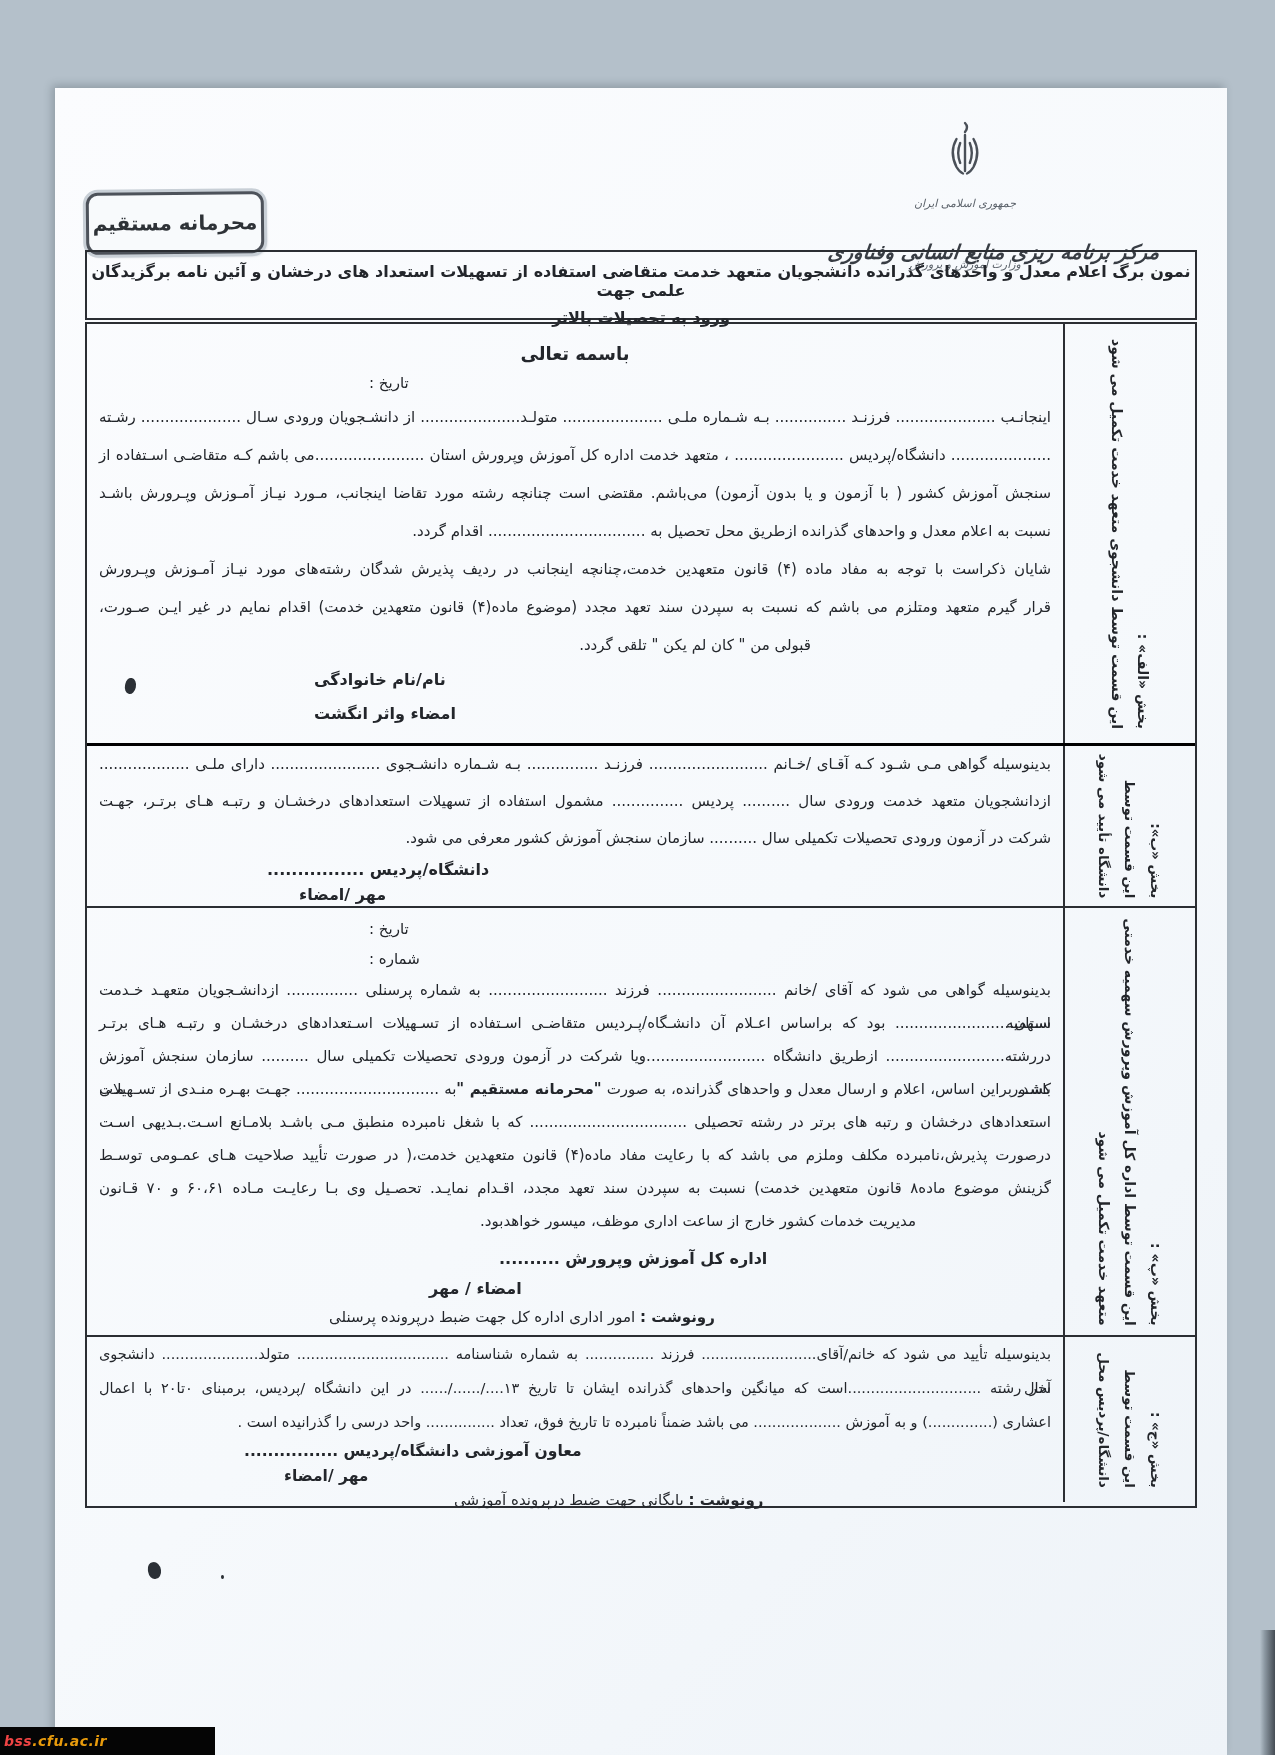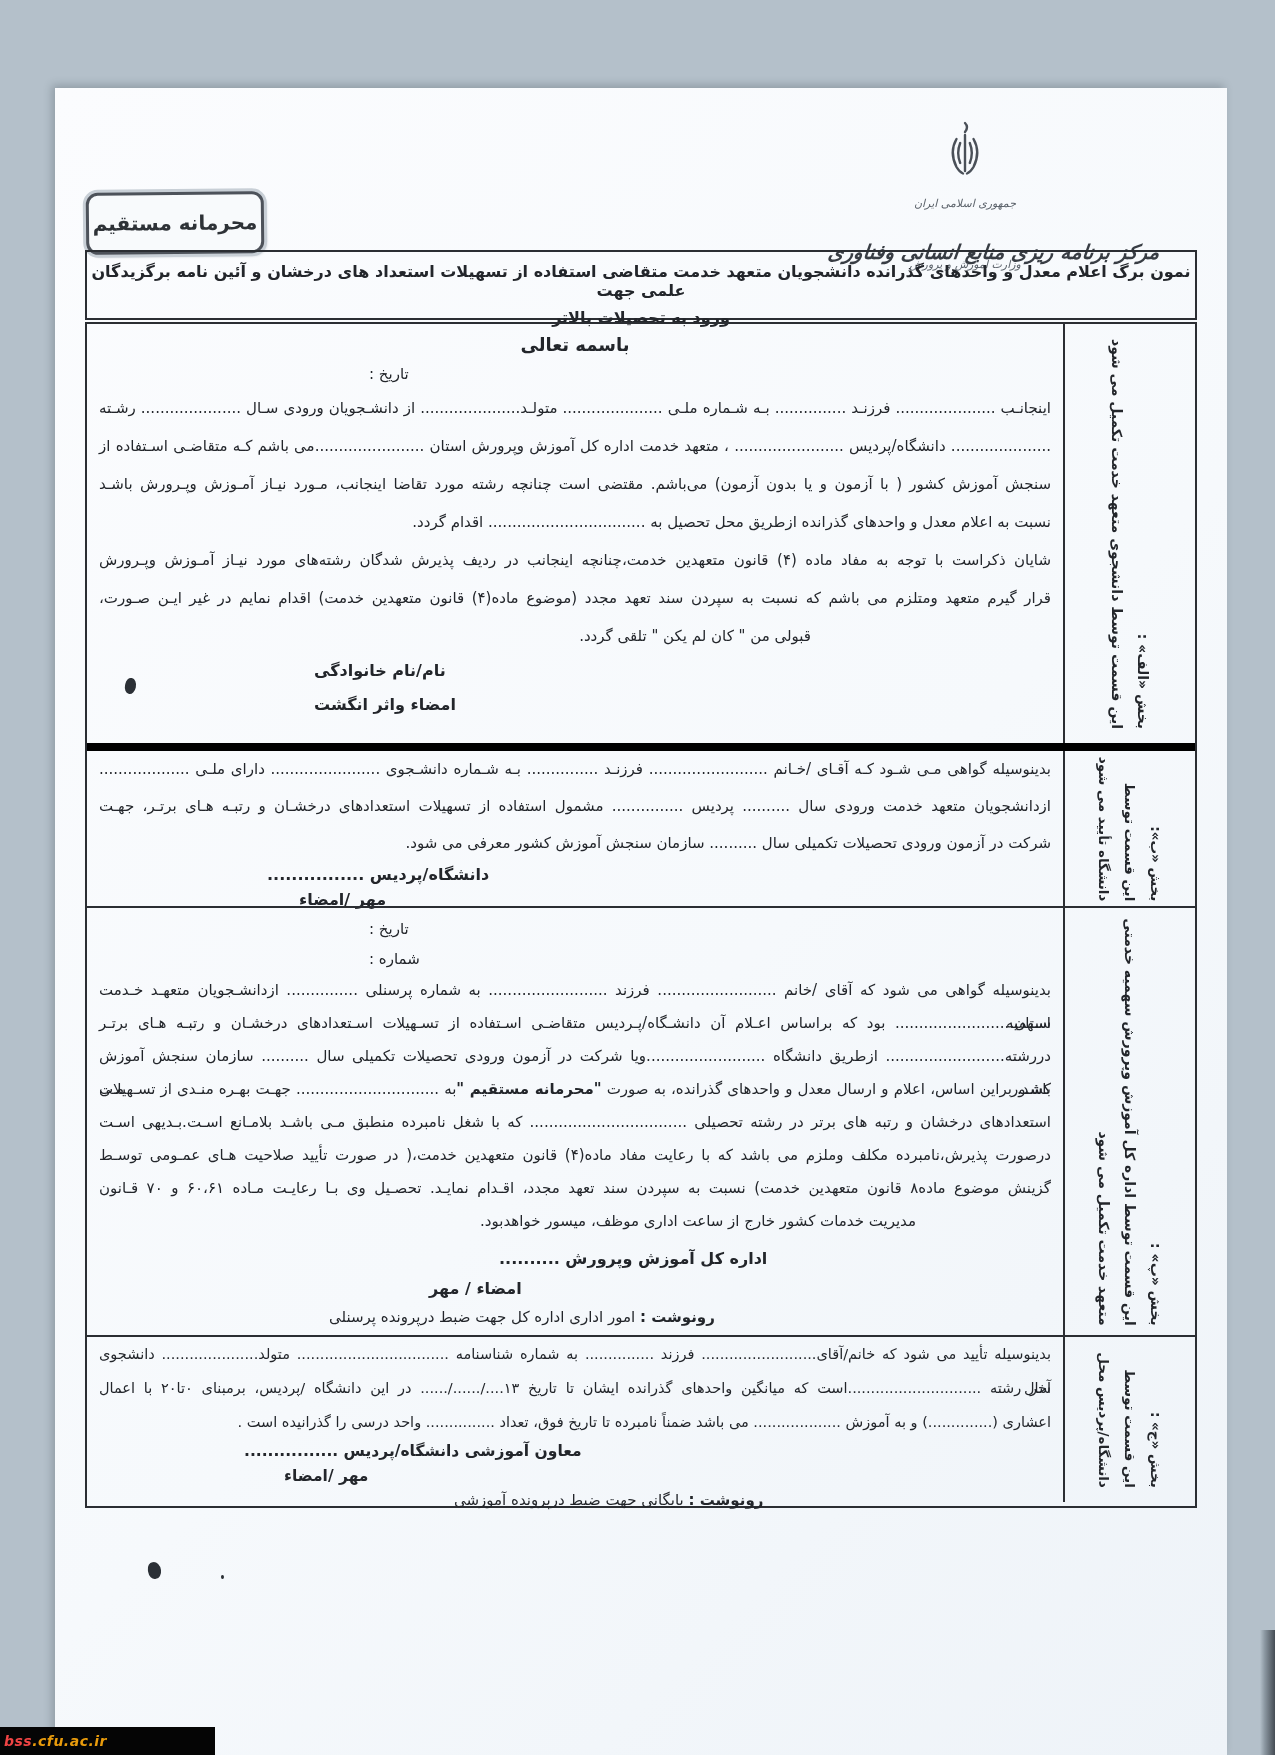--- a/index.html
+++ b/index.html
@@ -40,41 +40,41 @@
   }
   .t1{font-size:16px;font-weight:bold;text-align:center;margin-top:10px;}
   .t2{font-size:16px;font-weight:bold;text-align:center;margin-top:8px;}
   
   .form-table{
     position:absolute;left:85px;top:322px;width:1112px;height:1186px;
     border:2px solid #2b2e33;box-sizing:border-box;background:transparent;
   }
   .row{position:relative;box-sizing:border-box;}
   .row-a{height:419px;}
-  .row-b{height:163px;border-top:8px solid #000000;}
+  .row-b{height:163px;border-top:3px solid #000000;}
   .row-c{height:429px;border-top:2px solid #2b2e33;}
   .row-d{height:167px;border-top:2px solid #2b2e33;}
   .cell{
     position:absolute;left:0;top:0;bottom:0;right:132px;
     padding:0 12px;direction:rtl;box-sizing:border-box;
   }
   .side{
     position:absolute;right:0;top:0;bottom:0;width:132px;
     border-left:2px solid #2b2e33;box-sizing:border-box;
   }
   .vwrap{position:absolute;inset:0;display:flex;align-items:center;justify-content:center;}
   .vtext{transform:rotate(90deg);direction:rtl;text-align:right;
          font-weight:bold;color:#23262b;}
   .vline{line-height:26px;white-space:nowrap;}
   .row-a .vtext{width:396px;font-size:14px;}
   .row-b .vtext{width:152px;font-size:13.5px;}
   .row-c .vtext{width:410px;font-size:14px;}
   .row-d .vtext{width:158px;font-size:13.5px;}
   
-  .besmele{text-align:center;font-weight:bold;font-size:18px;line-height:28px;padding-top:7px;}
+  .besmele{text-align:center;font-weight:bold;font-size:18px;line-height:28px;padding-top:16px;}
   .flabel{font-size:15px;text-align:left;line-height:30px;}
   .line{font-size:15px;}
   .row-a .line{height:38px;line-height:38px;}
   .row-b .line{height:37px;line-height:37px;}
   .row-c .line{height:33px;line-height:33px;}
   .row-d .line{height:34px;line-height:34px;font-size:14.5px;}
   .just{text-align:justify;text-align-last:justify;}
   .sig{font-weight:bold;font-size:16px;text-align:left;line-height:28px;}
   .row-c .sig{line-height:30px;}
   .row-d .sig{font-size:15.5px;line-height:25px;}

